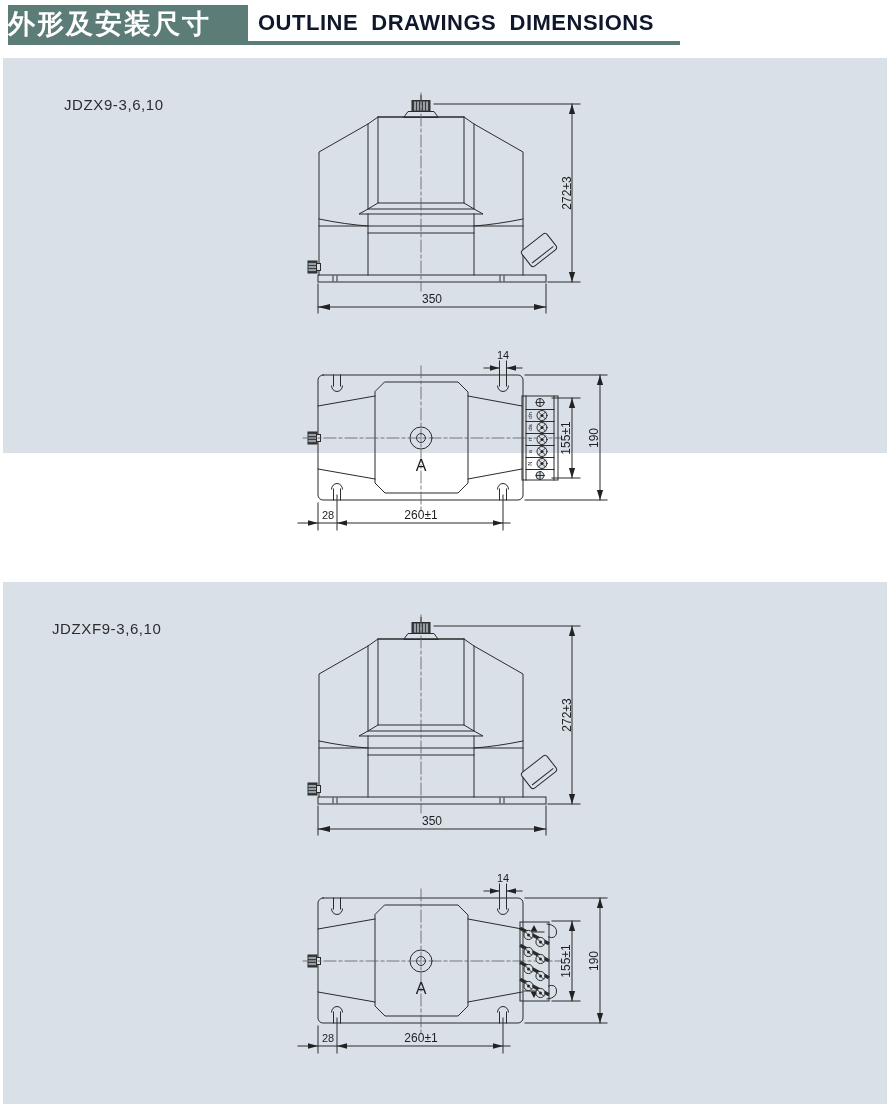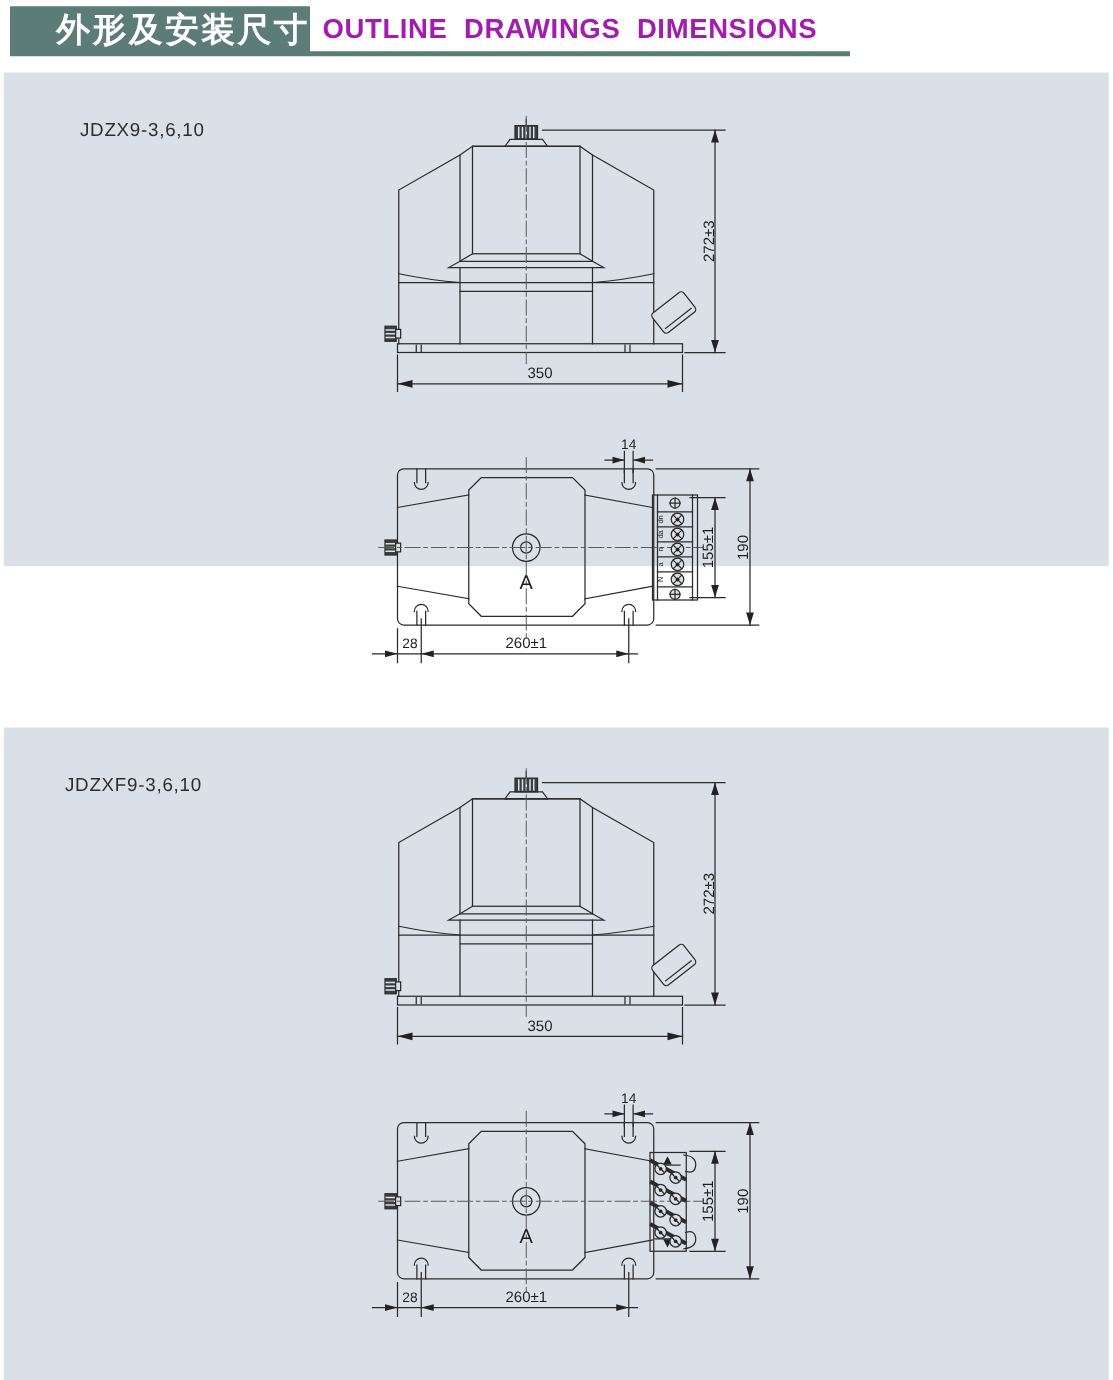--- a/index.html
+++ b/index.html
@@ -1,21 +1,21 @@
 <!DOCTYPE html>
 <html><head>
 <meta charset="utf-8">
 <style>
   html,body{margin:0;padding:0;background:#fff;}
   .page{position:relative;width:890px;height:1104px;background:#fff;overflow:hidden;
         font-family:"Liberation Sans",sans-serif;}
   .title-box{position:absolute;left:8px;top:5px;width:240px;height:38px;background:#5c7c78;
-             display:flex;align-items:center;justify-content:flex-end;}
+             display:flex;align-items:center;justify-content:flex-start;}
   .title-zh{color:#fff;font-size:27px;font-weight:700;letter-spacing:2px;white-space:pre;}
-  .title-en{position:absolute;left:258px;top:10px;font-size:22px;font-weight:700;color:#a21caf;
+  .title-en{position:absolute;left:258px;top:10px;font-size:22px;font-weight:700;color:#0f172a;
             letter-spacing:0.5px;white-space:pre;text-align:center;}
   .title-underline{position:absolute;left:8px;top:41px;width:672px;height:4px;background:#5c7c78;}
   .panel{position:absolute;left:3px;width:884px;background:#dae0e8;}
   .panel-1{top:58px;height:395px;}
   .panel-2{top:582px;height:524px;}
   .model-label{position:absolute;font-size:15px;color:#2d2d2d;letter-spacing:0.6px;}
   .panel-1 .model-label{left:61px;top:38px;}
   .panel-2 .model-label{left:49px;top:38px;}
   svg.inst{position:absolute;}
   svg text{font-family:"Liberation Sans","DejaVu Sans",sans-serif;fill:#1e1e1e;}

